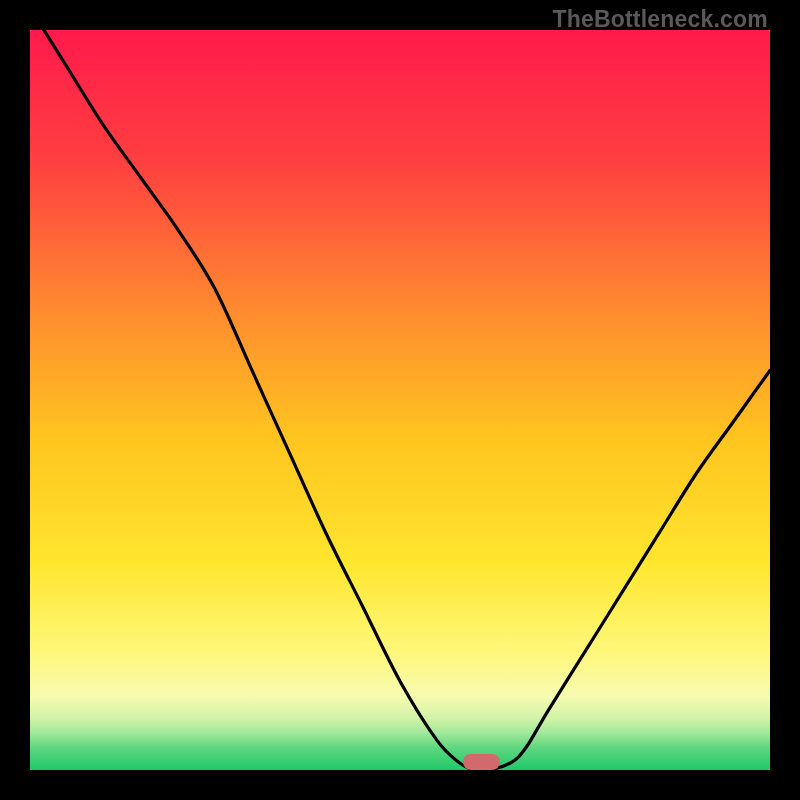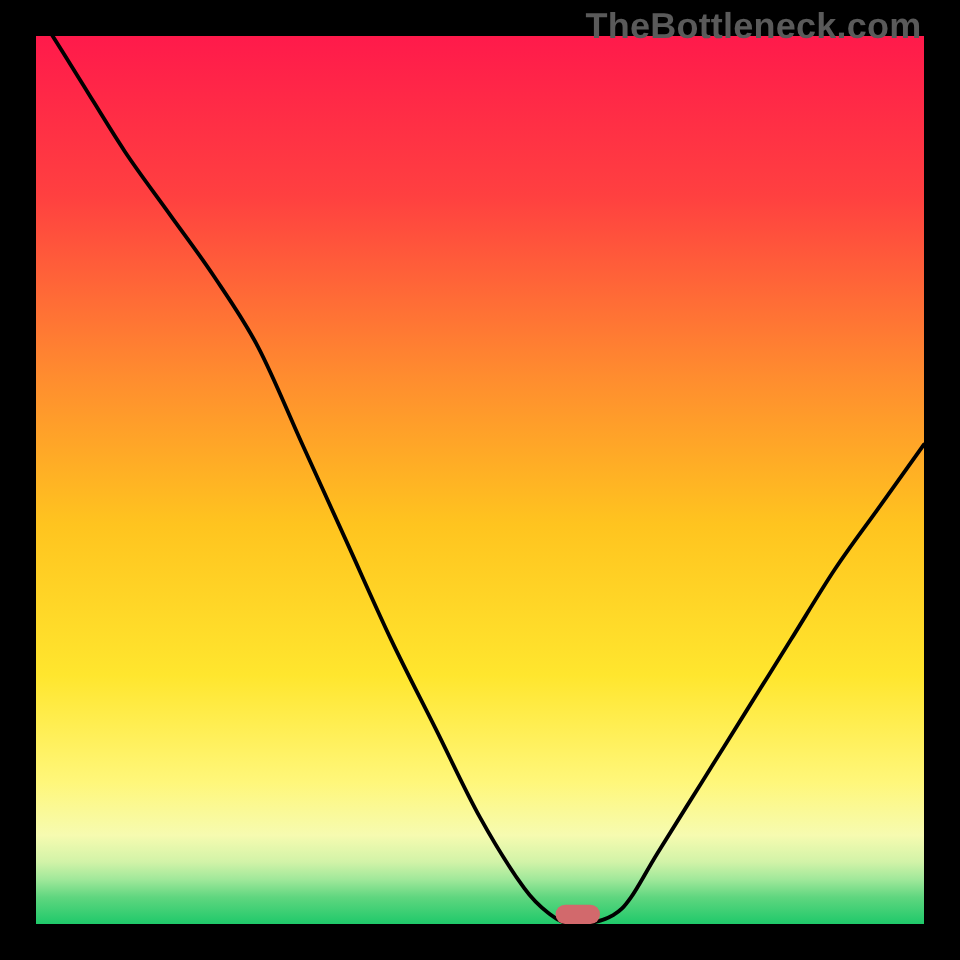--- a/index.html
+++ b/index.html
@@ -31,21 +31,21 @@
     left: 0;
     top: 0;
     width: 100%;
     height: 100%;
   }
   .watermark {
     position: absolute;
     top: 6px;
     right: 32px;
     font-family: Arial, Helvetica, sans-serif;
-    font-size: 30px;
+    font-size: 23px;
     font-weight: bold;
     color: #5a5a5a;
     letter-spacing: 0.2px;
   }
   svg.curve {
     position: absolute;
     left: 0;
     top: 0;
     width: 100%;
     height: 100%;

